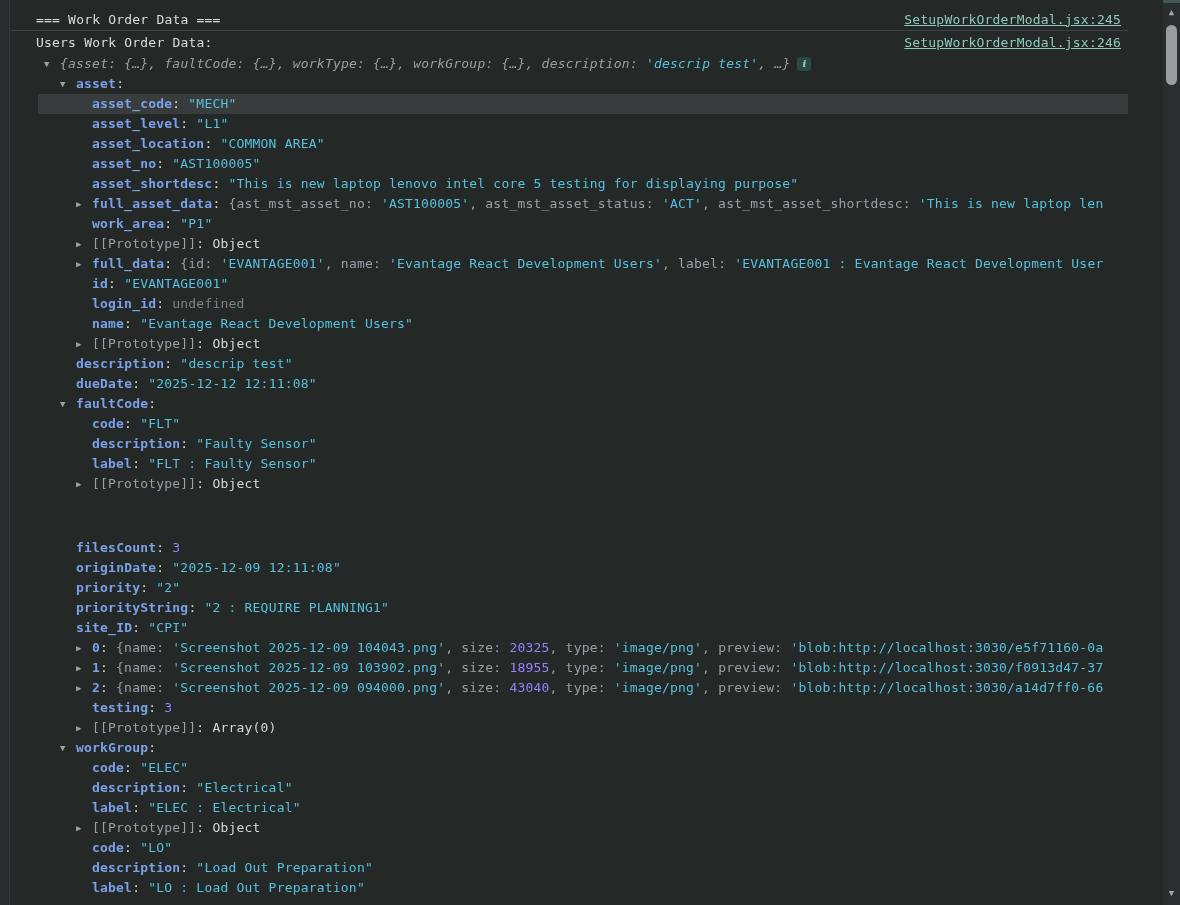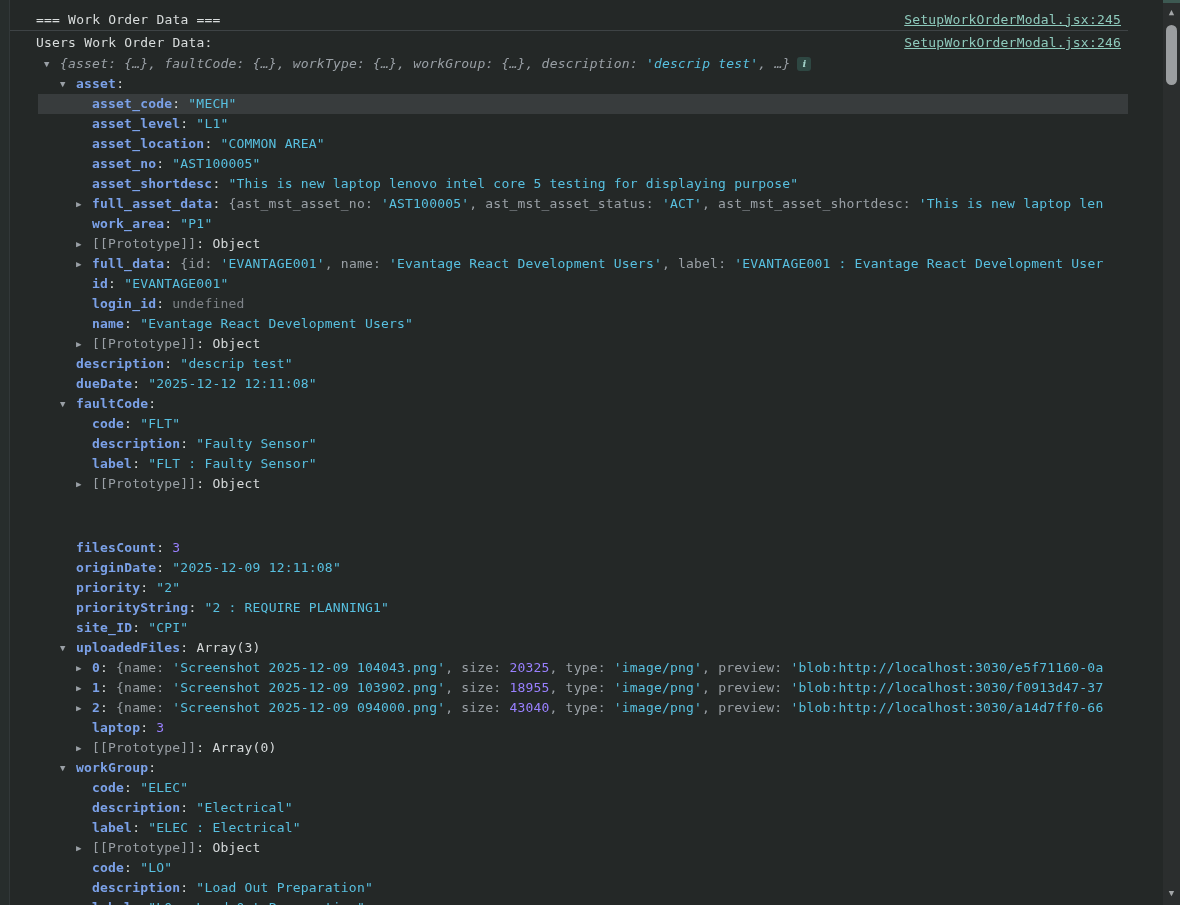--- a/index.html
+++ b/index.html
@@ -88,25 +88,24 @@
           <div class="row" style="padding-left: 50px;"><span class="arrow">▼</span><span class="seg key">faultCode</span><span class="seg text">:</span></div>
           <div class="row" style="padding-left: 66px;"><span class="arrow"></span><span class="seg key">code</span><span class="seg text">: </span><span class="seg string">"FLT"</span></div>
           <div class="row" style="padding-left: 66px;"><span class="arrow"></span><span class="seg key">description</span><span class="seg text">: </span><span class="seg string">"Faulty Sensor"</span></div>
           <div class="row" style="padding-left: 66px;"><span class="arrow"></span><span class="seg key">label</span><span class="seg text">: </span><span class="seg string">"FLT : Faulty Sensor"</span></div>
           <div class="row" style="padding-left: 66px;"><span class="arrow">▶</span><span class="seg gray">[[Prototype]]</span><span class="seg text">: </span><span class="seg value">Object</span></div>
           <div class="row" style="padding-left: 50px; margin-top: 44px;"><span class="arrow"></span><span class="seg key">filesCount</span><span class="seg text">: </span><span class="seg number">3</span></div>
           <div class="row" style="padding-left: 50px;"><span class="arrow"></span><span class="seg key">originDate</span><span class="seg text">: </span><span class="seg string">"2025-12-09 12:11:08"</span></div>
           <div class="row" style="padding-left: 50px;"><span class="arrow"></span><span class="seg key">priority</span><span class="seg text">: </span><span class="seg string">"2"</span></div>
           <div class="row" style="padding-left: 50px;"><span class="arrow"></span><span class="seg key">priorityString</span><span class="seg text">: </span><span class="seg string">"2 : REQUIRE PLANNING1"</span></div>
           <div class="row" style="padding-left: 50px;"><span class="arrow"></span><span class="seg key">site_ID</span><span class="seg text">: </span><span class="seg string">"CPI"</span></div>
-          <div class="row" style="padding-left: 50px;"><span class="arrow">▼</span><span class="seg key">uploadedFiles</span><span class="seg text">: </span><span class="seg value">Array(3)</span></div>
           <div class="row" style="padding-left: 66px;"><span class="arrow">▶</span><span class="seg key">0</span><span class="seg text">: </span><span class="seg gray">{name: </span><span class="seg string">'Screenshot 2025-12-09 104043.png'</span><span class="seg gray">, size: </span><span class="seg number">20325</span><span class="seg gray">, type: </span><span class="seg string">'image/png'</span><span class="seg gray">, preview: </span><span class="seg string">'blob:http://localhost:3030/e5f71160-0a</span></div>
           <div class="row" style="padding-left: 66px;"><span class="arrow">▶</span><span class="seg key">1</span><span class="seg text">: </span><span class="seg gray">{name: </span><span class="seg string">'Screenshot 2025-12-09 103902.png'</span><span class="seg gray">, size: </span><span class="seg number">18955</span><span class="seg gray">, type: </span><span class="seg string">'image/png'</span><span class="seg gray">, preview: </span><span class="seg string">'blob:http://localhost:3030/f0913d47-37</span></div>
           <div class="row" style="padding-left: 66px;"><span class="arrow">▶</span><span class="seg key">2</span><span class="seg text">: </span><span class="seg gray">{name: </span><span class="seg string">'Screenshot 2025-12-09 094000.png'</span><span class="seg gray">, size: </span><span class="seg number">43040</span><span class="seg gray">, type: </span><span class="seg string">'image/png'</span><span class="seg gray">, preview: </span><span class="seg string">'blob:http://localhost:3030/a14d7ff0-66</span></div>
-          <div class="row" style="padding-left: 66px;"><span class="arrow"></span><span class="seg key">laptop</span><span class="seg text">: </span><span class="seg number">3</span></div>
+          <div class="row" style="padding-left: 66px;"><span class="arrow"></span><span class="seg key">testing</span><span class="seg text">: </span><span class="seg number">3</span></div>
           <div class="row" style="padding-left: 66px;"><span class="arrow">▶</span><span class="seg gray">[[Prototype]]</span><span class="seg text">: </span><span class="seg value">Array(0)</span></div>
           <div class="row" style="padding-left: 50px;"><span class="arrow">▼</span><span class="seg key">workGroup</span><span class="seg text">:</span></div>
           <div class="row" style="padding-left: 66px;"><span class="arrow"></span><span class="seg key">code</span><span class="seg text">: </span><span class="seg string">"ELEC"</span></div>
           <div class="row" style="padding-left: 66px;"><span class="arrow"></span><span class="seg key">description</span><span class="seg text">: </span><span class="seg string">"Electrical"</span></div>
           <div class="row" style="padding-left: 66px;"><span class="arrow"></span><span class="seg key">label</span><span class="seg text">: </span><span class="seg string">"ELEC : Electrical"</span></div>
           <div class="row" style="padding-left: 66px;"><span class="arrow">▶</span><span class="seg gray">[[Prototype]]</span><span class="seg text">: </span><span class="seg value">Object</span></div>
           <div class="row" style="padding-left: 66px;"><span class="arrow"></span><span class="seg key">code</span><span class="seg text">: </span><span class="seg string">"LO"</span></div>
           <div class="row" style="padding-left: 66px;"><span class="arrow"></span><span class="seg key">description</span><span class="seg text">: </span><span class="seg string">"Load Out Preparation"</span></div>
           <div class="row" style="padding-left: 66px;"><span class="arrow"></span><span class="seg key">label</span><span class="seg text">: </span><span class="seg string">"LO : Load Out Preparation"</span></div>
         </div>

